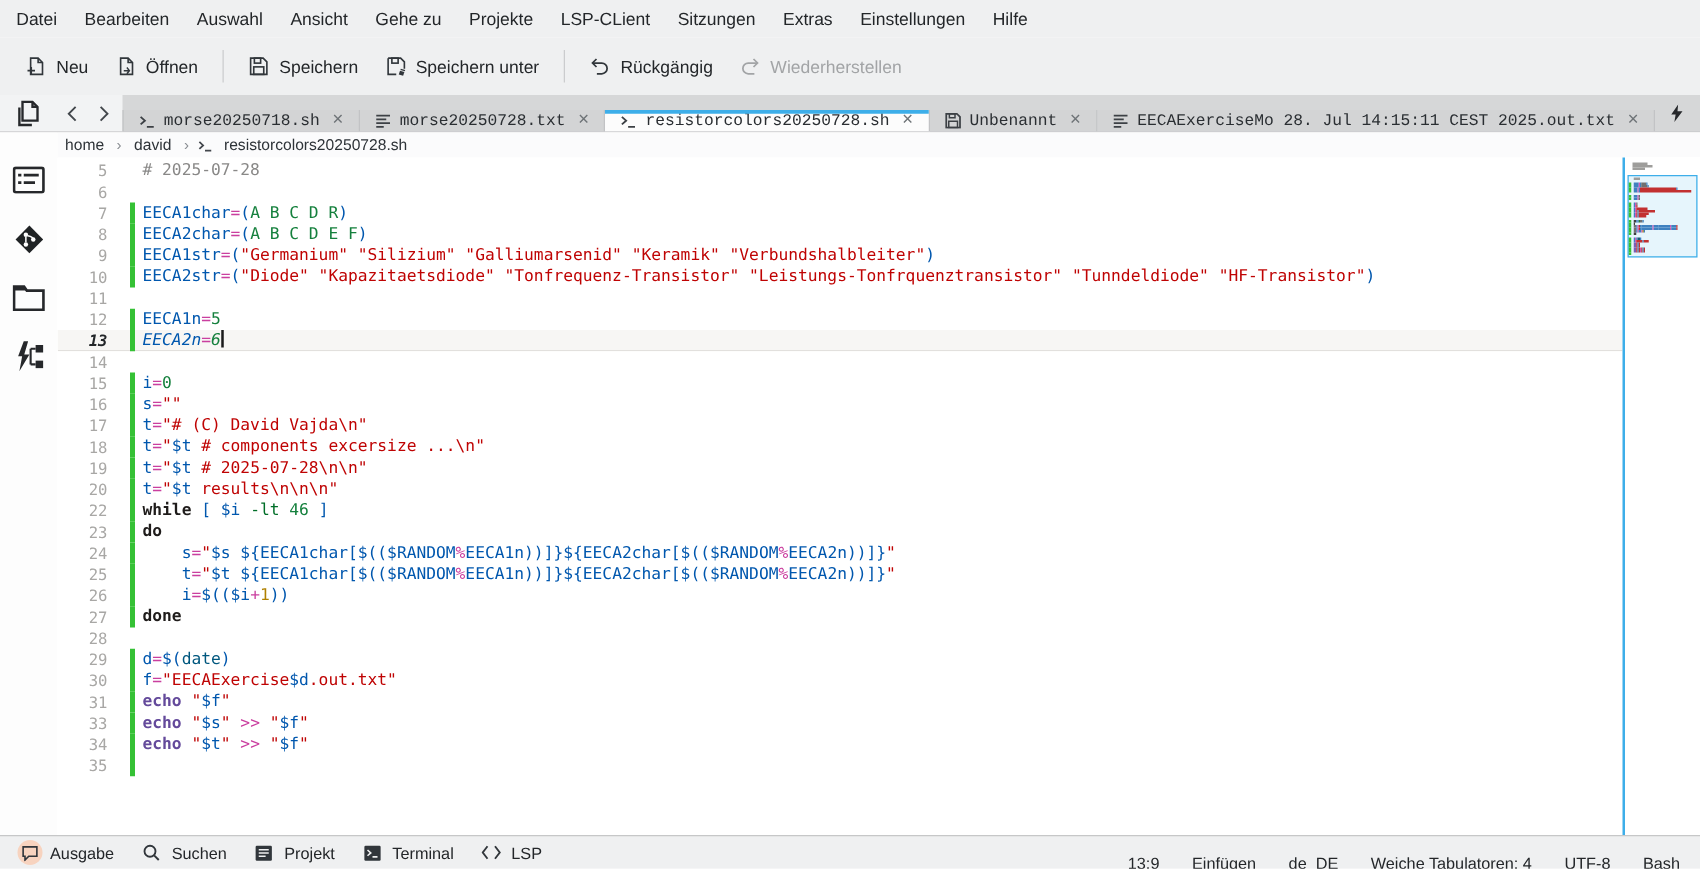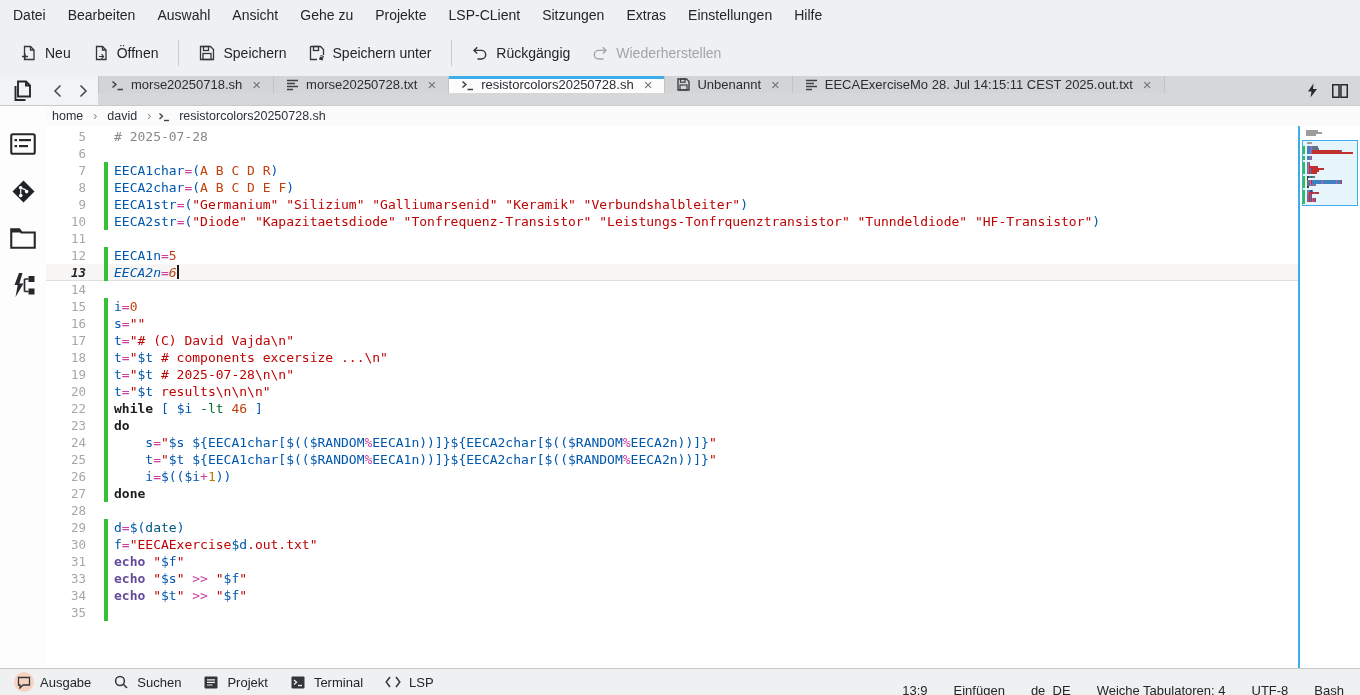--- a/index.html
+++ b/index.html
@@ -15,21 +15,21 @@
   
   .toolbar{ height:46px; background:#eff0f1; display:flex; align-items:center; padding:0 10px; }
   .tb-btn{ display:flex; align-items:center; gap:8px; padding:7px 11px; border-radius:3px; font-size:14px; color:#232629; background:none; border:none; font-family:inherit; }
   .tb-btn.disabled{ color:#a2a4a6; }
   .tb-sep{ width:1px; height:26px; background:#cbccce; margin:0 9px; }
   
   .tab-strip{ height:30px; background:#d6d7d8; display:flex; align-items:stretch; border-bottom:1px solid #c9cacb;}
   .strip-left{ display:flex; align-items:center; background:#f2f3f4; padding:0 2px; }
   .doc-btn{ width:42px; height:100%; display:flex; align-items:center; justify-content:center; }
   .nav-btn{ width:26px; height:100%; display:flex; align-items:center; justify-content:center; }
-  .tabs{ display:flex; align-items:flex-start; }
+  .tabs{ display:flex; align-items:flex-end;font-family:Liberation Mono, monospace; }
   .tab{ display:flex; align-items:center; gap:7px; padding:0 9px 0 12px; font-size:13px; color:#2a2e32; border-right:1px solid #c2c3c5; background:#d3d4d5; position:relative; white-space:nowrap; }
   .tab:first-child{ border-left:1px solid #c2c3c5; }
   .tab.active{ background:#fcfcfc; }
   .tab.active::before{ content:""; position:absolute; left:0; top:0; right:0; height:3px; background:#3daee9; }
   .tab-close{ color:#6e7377; font-size:15px; line-height:1; padding:1px 3px; }
   .strip-right{ margin-left:auto; display:flex; align-items:center; gap:14px; padding:0 12px; }
   
   .workspace{ display:flex; height:562px; background:#ffffff; }
   .side-panel{ width:46px; background:#fdfdfd; display:flex; flex-direction:column; align-items:center; padding-top:24px; gap:19px; flex:none; }
   .side-icon{ width:30px; height:28px; display:flex; align-items:center; justify-content:center; border-radius:3px; }
@@ -40,21 +40,21 @@
   
   .editor{ flex:1; display:flex; position:relative; background:#fff; min-height:0; }
   .code-pane{ flex:1; overflow:hidden; padding-top:2px; font-family:"DejaVu Sans Mono", monospace; font-size:13px; }
   .code-line{ display:flex; height:17px; line-height:17px; align-items:stretch; }
   .code-line.current{ background:#f7f6f4; box-shadow: inset 0 -1px 0 #e2e0dd; font-style: italic; }
   .ln{ width:40px; flex:none; text-align:right; color:#a8a7a5; font-size:12.5px; }
   .code-line.current .ln{ color:#232629; font-weight:bold; }
   .chbar{ width:4px; flex:none; margin-left:18px; }
   .chbar.changed{ background:#35c135; }
   .ltxt{ margin-left:6px; white-space:pre; color:#1f1c1b; }
-  .tk-d{ color:#c2410c; } .tk-c{ color:#898887; } .tk-v{ color:#0057ae; }
+  .tk-d{ color:#15803d; } .tk-c{ color:#898887; } .tk-v{ color:#0057ae; }
   .tk-s{ color:#bf0303; } .tk-o{ color:#ca3f9f; } .tk-k{ color:#1f1c1b; font-weight:bold; }
   .tk-b{ color:#644a9b; font-weight:bold; } .tk-g{ color:#006e28; } .tk-n{ color:#b08000; }
   .tk-e{ color:#00577e; }
   .caret{ display:inline-block; width:2px; height:14px; background:#1b1b1b; vertical-align:-2px; }
   
   .mm-rail{ width:2px; background:#3daee9; flex:none; }
   .minimap{ width:60px; flex:none; background:#ffffff; padding:4px 2px 0 2px; }
   .mm-row{ display:flex; height:2px; }
   .mm-edge{ width:2px; margin-right:2px; flex:none; }
   .mm-edge.changed{ background:#35c135; }

